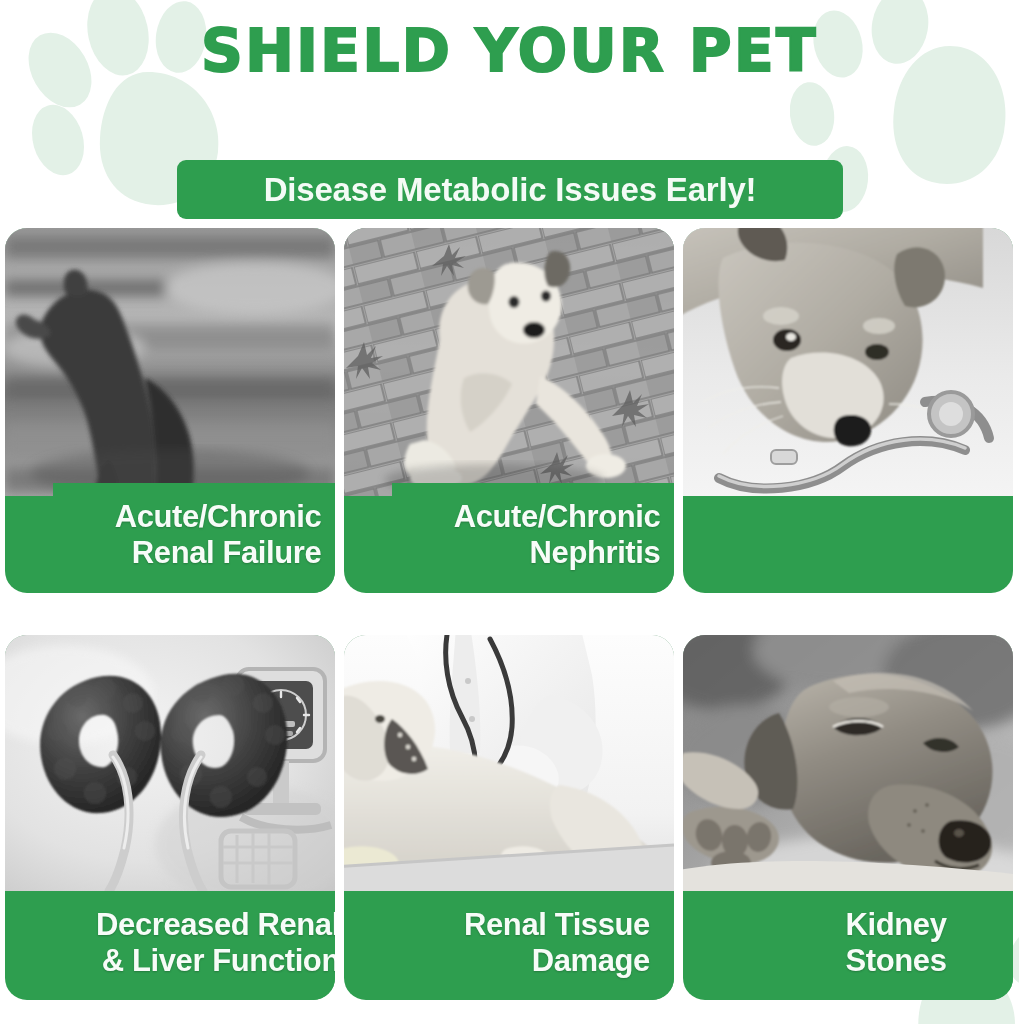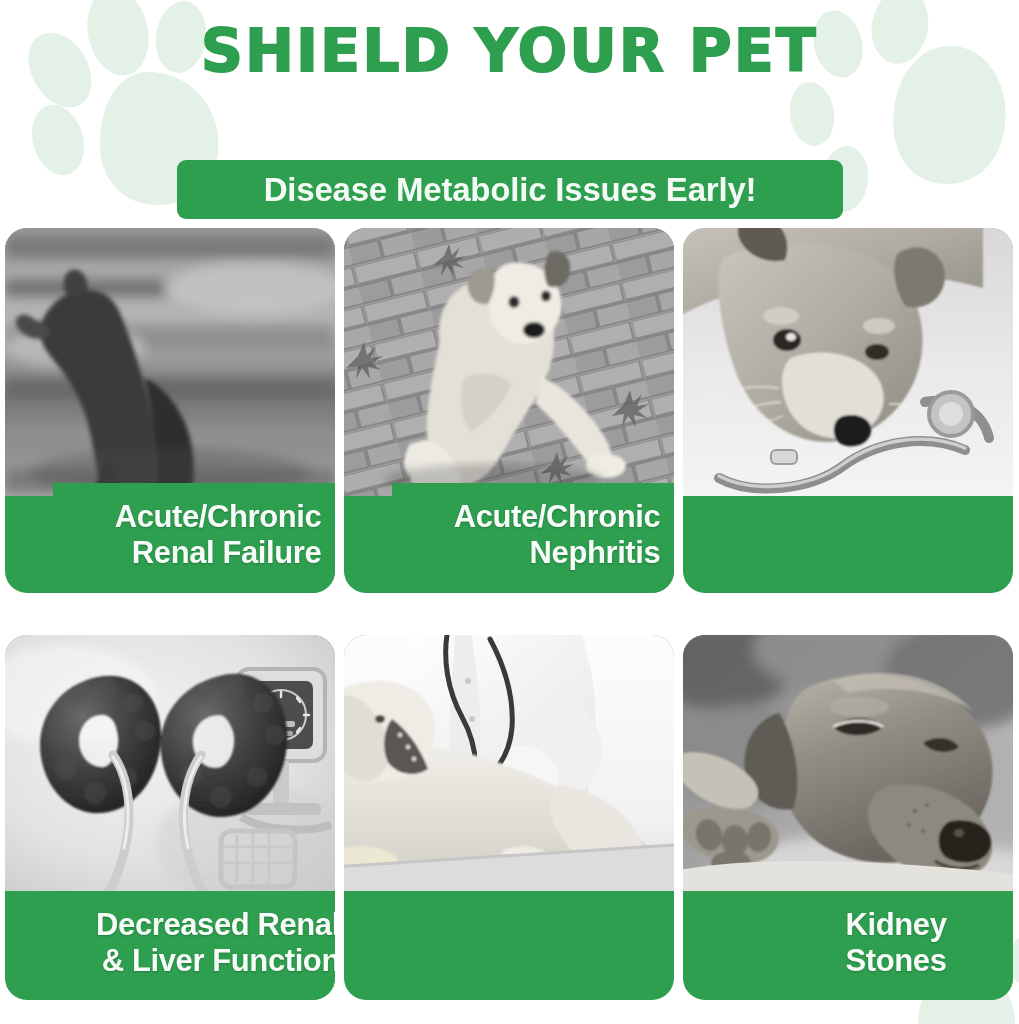--- a/index.html
+++ b/index.html
@@ -573,20 +573,24 @@
               </g>
 
               <path d="M-10 216 C12 208 40 210 52 222 C60 232 50 244 32 244
                        C10 244 -10 234 -10 224 Z" fill="#ecead3" opacity="0.95"></path>
             </g>
 
             <path d="M-10 232 L330 210 L330 256 L-10 256 Z" fill="#dcdcdc"></path>
             <path d="M-10 232 L330 210" stroke="#c6c6c6" stroke-width="3" fill="none"></path>
           </svg>
         </div>
+        <div class="card-label">
+          <span class="card-label-text">Renal Tissue
+Damage</span>
+        </div>
       </div>
 
       <div class="card tall-label">
         <div class="card-photo">
           <svg viewBox="0 0 330 256" preserveAspectRatio="xMidYMid slice" xmlns="http://www.w3.org/2000/svg">
             <defs>
               <linearGradient id="g6bg" x1="0" y1="0" x2="1" y2="1">
                 <stop offset="0%" stop-color="#7e7e7e"></stop>
                 <stop offset="50%" stop-color="#a6a6a6"></stop>
                 <stop offset="100%" stop-color="#cfcfcf"></stop>

